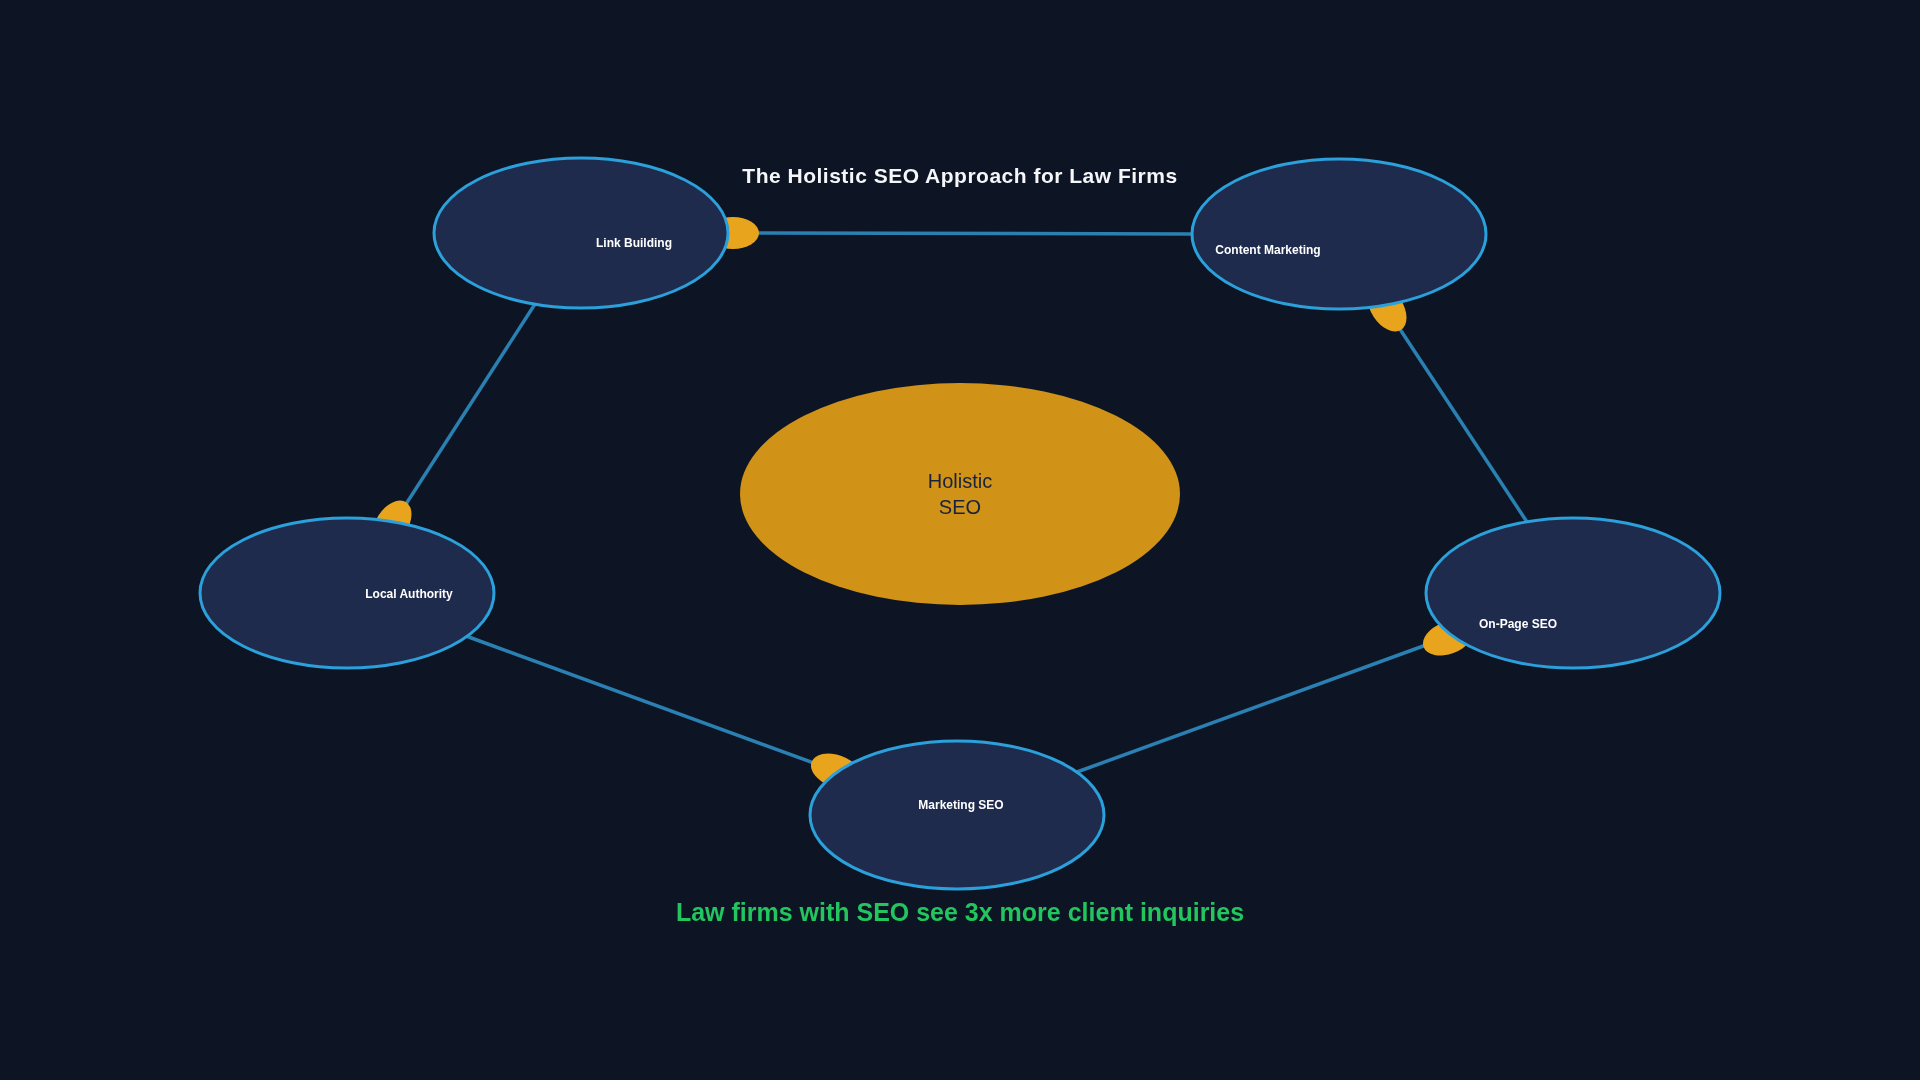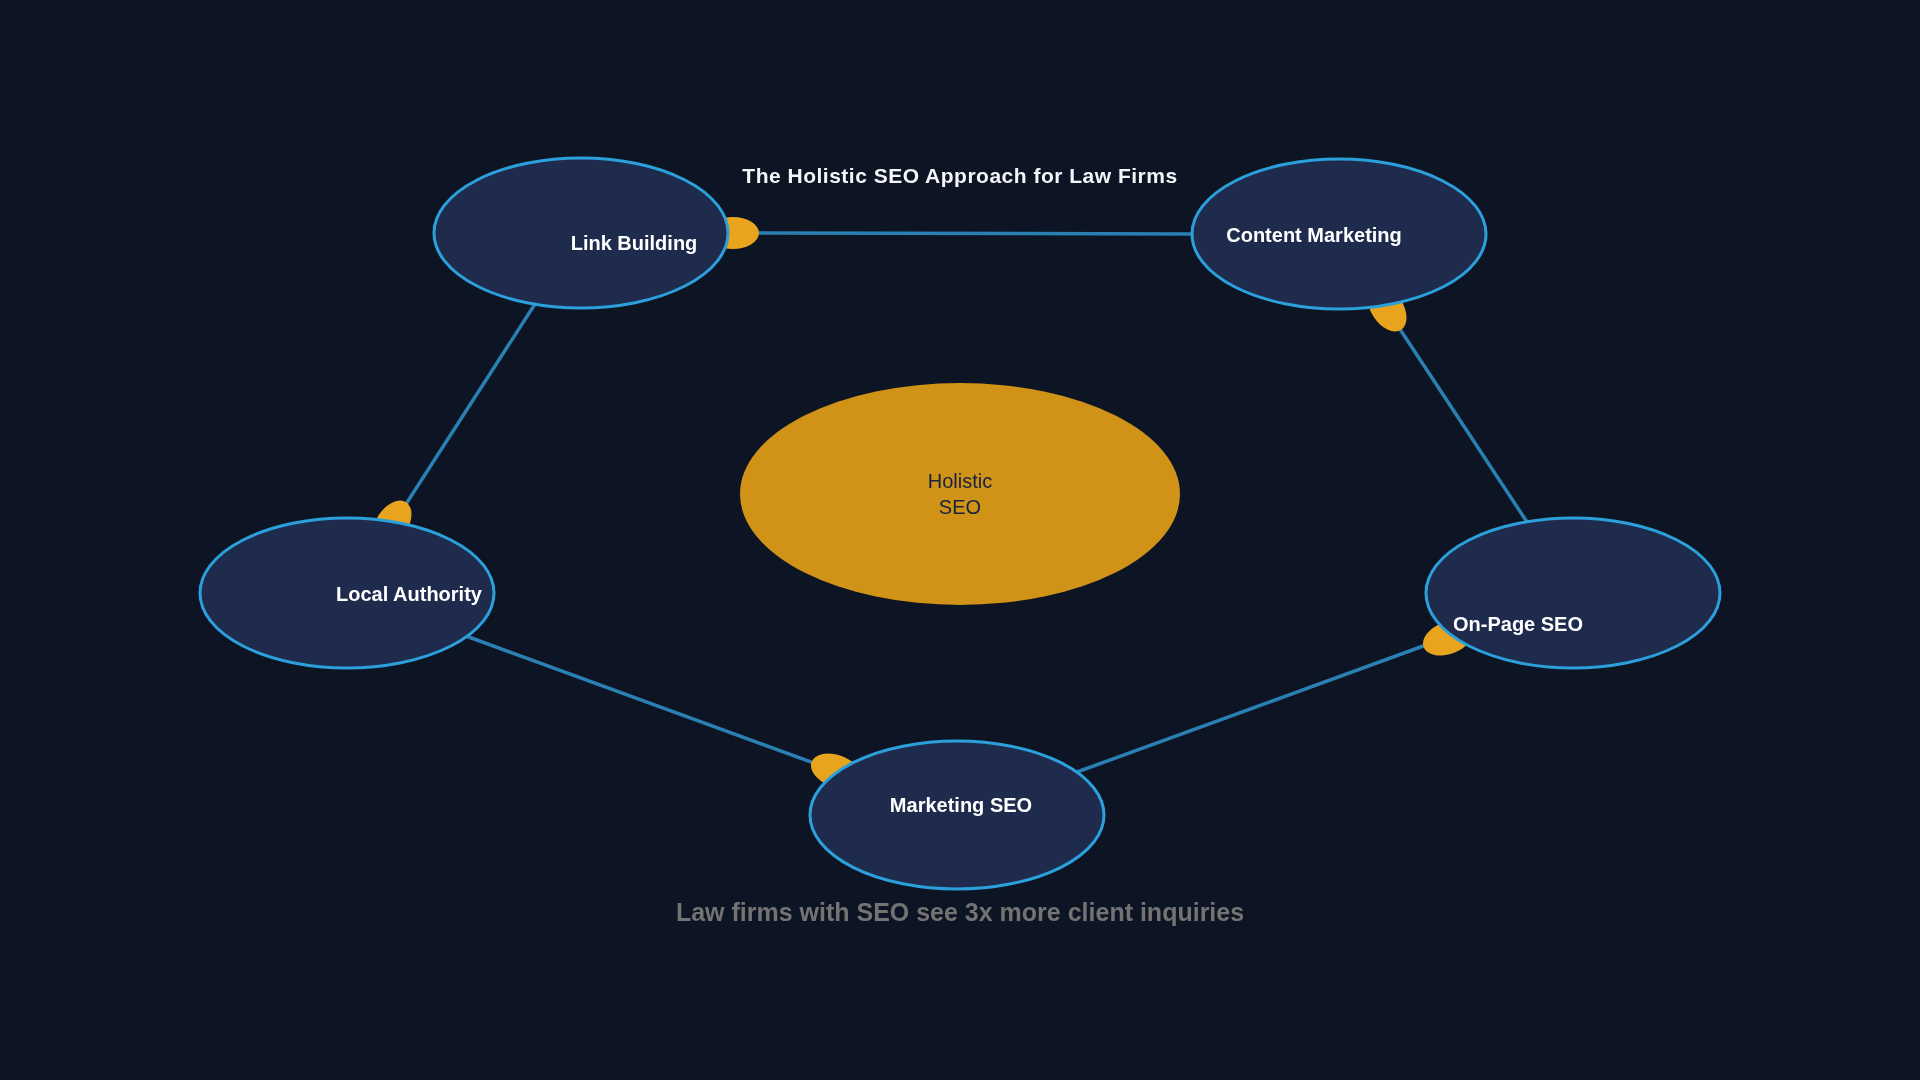--- a/index.html
+++ b/index.html
@@ -32,21 +32,21 @@
     font-size: 21px;
     line-height: 36px;
     font-weight: 700;
     color: #F4F6F9;
     letter-spacing: 0.5px;
     margin-top: 24px;
   }
   .node-label {
     position: absolute;
     transform: translate(-50%, -50%);
-    font-size: 20px;
+    font-size: 12px;
     font-weight: 700;
     color: #FFFFFF;
     white-space: nowrap;
   }
   .center-label {
     position: absolute;
     left: 960px;
     top: 494px;
     transform: translate(-50%, -50%);
     text-align: center;
@@ -58,21 +58,21 @@
   }
   .caption {
     position: absolute;
     left: 0;
     right: 0;
     top: 897px;
     text-align: center;
     font-size: 25px;
     line-height: 30px;
     font-weight: 700;
-    color: #737373;
+    color: #22c55e;
   }
 </style>
 </head>
 <body>
 
 <div class="stage">
 
   <div class="page-title">The Holistic SEO Approach for Law Firms</div>
 
   <svg viewBox="0 0 1920 1080">
@@ -98,21 +98,21 @@
       <ellipse cx="1339" cy="234" rx="147" ry="75" fill="#1E2B4D" stroke="#2BA0DB" stroke-width="3"></ellipse>
       <ellipse cx="347" cy="593" rx="147" ry="75" fill="#1E2B4D" stroke="#2BA0DB" stroke-width="3"></ellipse>
       <ellipse cx="1573" cy="593" rx="147" ry="75" fill="#1E2B4D" stroke="#2BA0DB" stroke-width="3"></ellipse>
       <ellipse cx="957" cy="815" rx="147" ry="74" fill="#1E2B4D" stroke="#2BA0DB" stroke-width="3"></ellipse>
     </g>
 
     <ellipse cx="960" cy="494" rx="220" ry="111" fill="#D09217"></ellipse>
   </svg>
 
   <div class="node-label" style="left:634px; top:243px;">Link Building</div>
-  <div class="node-label" style="left:1268px; top:235px;margin-left:46px;">Content Marketing</div>
+  <div class="node-label" style="left:1268px; top:250px;">Content Marketing</div>
   <div class="node-label" style="left:409px; top:594px;text-align:center;">Local Authority</div>
   <div class="node-label" style="left:1518px; top:624px;">On-Page SEO</div>
   <div class="node-label" style="left:961px; top:805px;">Marketing SEO</div>
 
   <div class="center-label">
     <div>Holistic</div>
     <div>SEO</div>
   </div>
 
   <div class="caption">Law firms with SEO see 3x more client inquiries</div>

